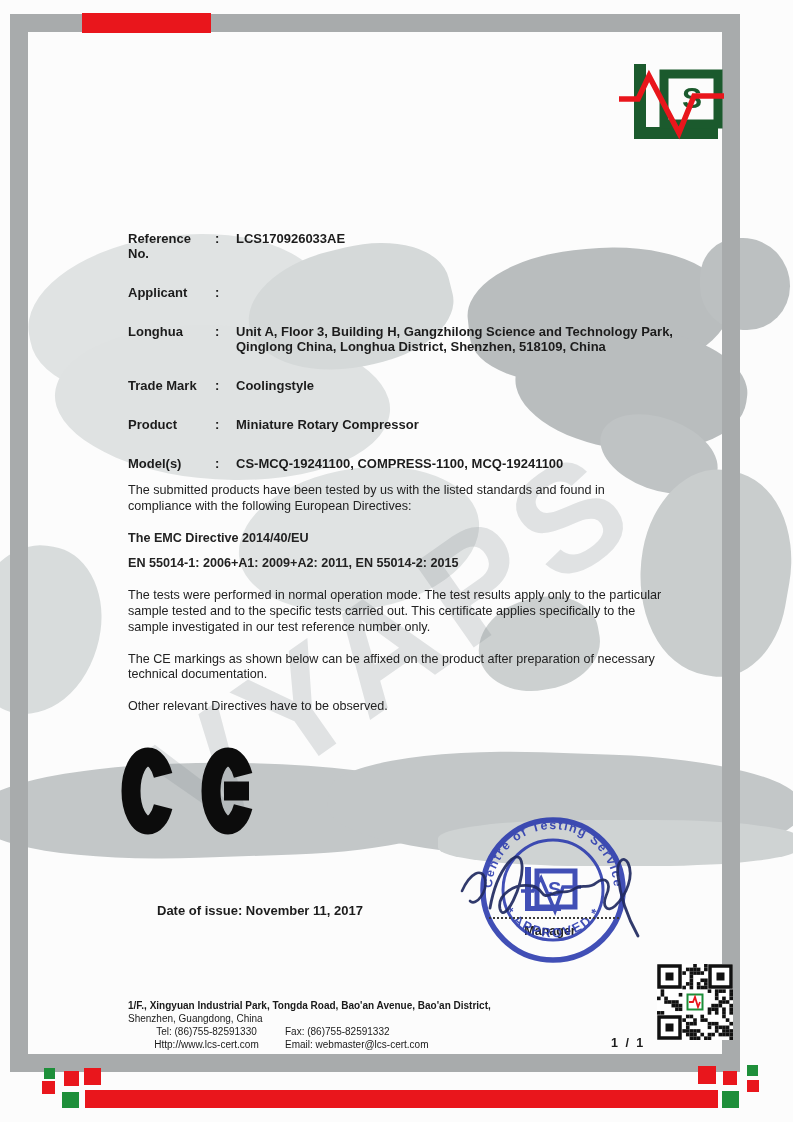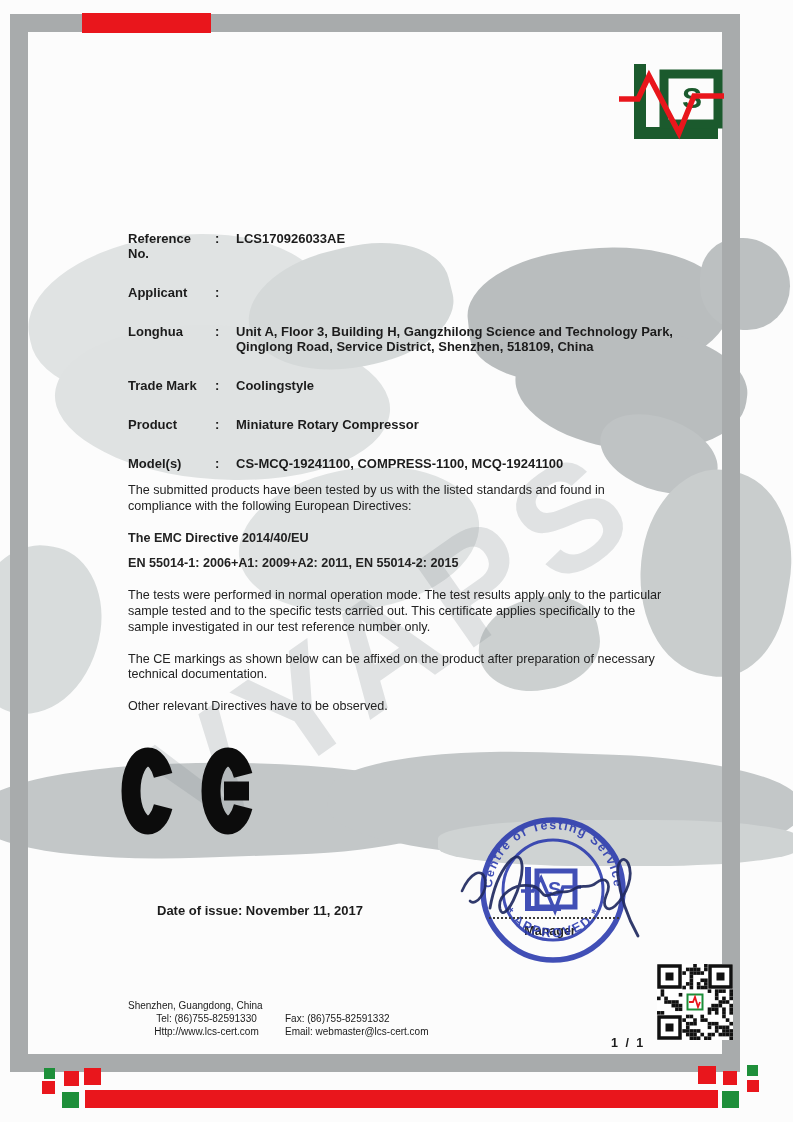--- a/index.html
+++ b/index.html
@@ -116,21 +116,21 @@
       <span class="col">:</span>
       <span class="val">LCS170926033AE</span>
     </div>
     <div class="frow">
       <span class="lab">Applicant</span>
       <span class="col">:</span>
     </div>
     <div class="frow">
       <span class="lab">Longhua</span>
       <span class="col">:</span>
-      <span class="val">Unit A, Floor 3, Building H, Gangzhilong Science and Technology Park, Qinglong Road, Service District, Shenzhen, 518109, China</span>
+      <span class="val">Unit A, Floor 3, Building H, Gangzhilong Science and Technology Park, Qinglong China, Longhua District, Shenzhen, 518109, China</span>
     </div>
     <div class="frow">
       <span class="lab">Trade Mark</span>
       <span class="col">:</span>
       <span class="val">Coolingstyle</span>
     </div>
     <div class="frow">
       <span class="lab">Product</span>
       <span class="col">:</span>
       <span class="val">Miniature Rotary Compressor</span>
@@ -188,20 +188,21 @@
     <path d="M38,75 C45,35 68,10 70,32 C72,52 52,92 48,76 C45,62 62,50 80,53
              C92,55 88,67 100,61 C110,56 114,62 122,56 C130,50 136,57 144,50
              C154,42 160,50 154,63 C150,73 155,80 163,73 C175,62 182,42 176,30
              C172,22 164,28 166,43 C168,62 176,85 186,103" fill="none" stroke="#20295f" stroke-width="2.8" stroke-linecap="round" opacity="0.92"></path>
     <path d="M10,58 C18,40 30,34 33,46 C36,58 24,74 18,68" fill="none" stroke="#20295f" stroke-width="2.6" stroke-linecap="round" opacity="0.92"></path>
   </svg>
   <div class="dotline"></div>
   <div class="manager">Manager</div>
 
   <div class="footer">
+    <div class="bold">1/F., Xingyuan Industrial Park, Tongda Road, Bao'an Avenue, Bao'an District,</div>
     <div>Shenzhen, Guangdong, China</div>
     <div class="frowline">
       <span class="c1">Tel: (86)755-82591330</span>
       <span>Fax: (86)755-82591332</span>
     </div>
     <div class="frowline">
       <span class="c1">Http://www.lcs-cert.com</span>
       <span>Email: webmaster@lcs-cert.com</span>
     </div>
   </div>

